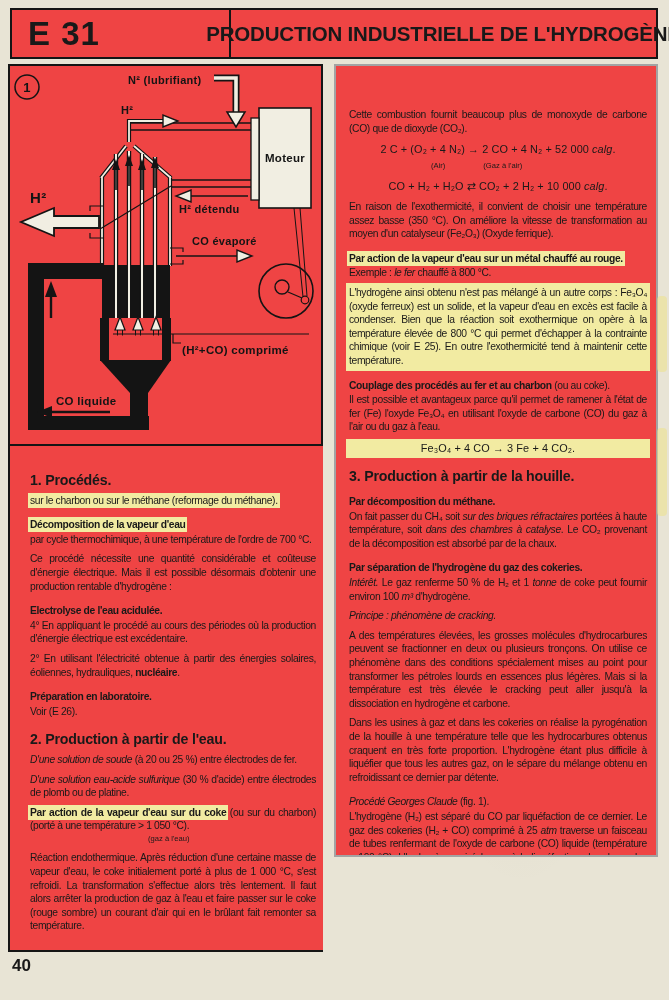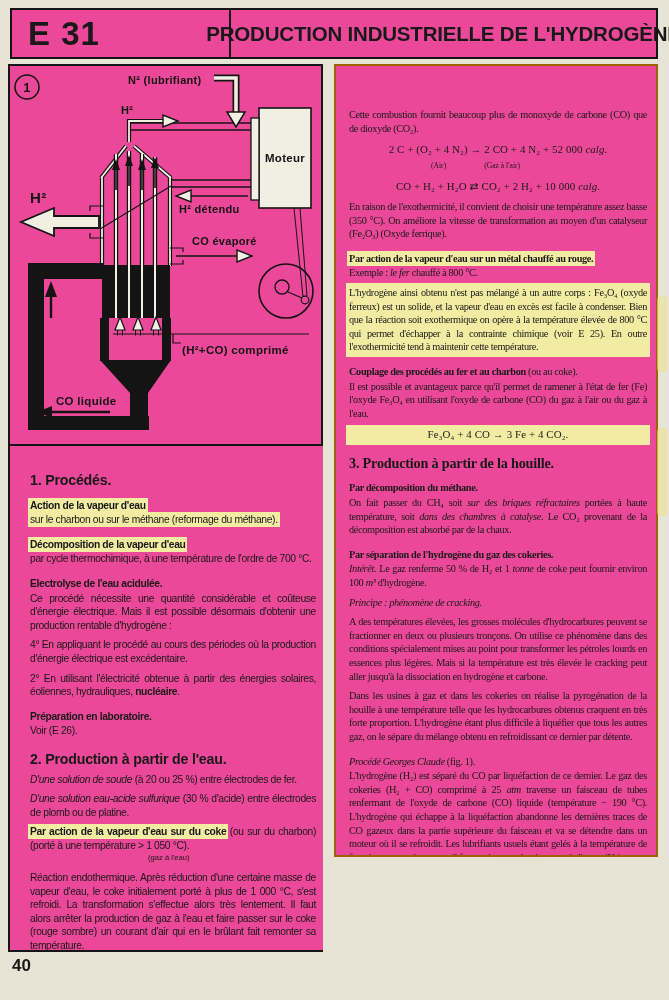--- a/index.html
+++ b/index.html
@@ -4,31 +4,31 @@
 <style>
   html,body{margin:0;padding:0;}
   body{
     position:relative;width:669px;height:1000px;overflow:hidden;
     background:
       radial-gradient(closest-side at 22% 28%, rgba(255,255,255,.16), transparent 72%),
       radial-gradient(closest-side at 78% 62%, rgba(120,108,78,.08), transparent 70%),
       #e8e4d5;
     font-family:"Liberation Sans","DejaVu Sans",sans-serif;color:#191919;
   }
-  .box{position:absolute;box-sizing:border-box;background:#ec4899;}
+  .box{position:absolute;box-sizing:border-box;background:#ef4444;}
   #hdr-code{left:10px;top:8px;width:221px;height:51px;border:2.5px solid #151515;border-right:none;
     display:flex;align-items:center;padding-left:16px;font-weight:bold;font-size:33px;letter-spacing:1px;}
   #hdr-title{left:229px;top:8px;width:429px;height:51px;border:2.5px solid #151515;
     display:flex;align-items:center;justify-content:center;font-weight:bold;font-size:20.5px;
     letter-spacing:-0.2px;white-space:nowrap;}
   #fig-box{left:8px;top:64px;width:315px;height:382px;border:2px solid #151515;}
   #left-text{left:8px;top:446px;width:315px;height:506px;border-left:2px solid #151515;
     border-bottom:2px solid #151515;padding:28px 7px 0 20px;overflow:hidden;}
-  #right-box{left:334px;top:64px;width:324px;height:793px;border:2px solid #a16207;
-    padding:42px 9px 0 13px;overflow:hidden;font-family:Liberation Serif, serif;}
+  #right-box{left:334px;top:64px;width:324px;height:793px;border:2px solid #a3a3a3;
+    padding:42px 9px 0 13px;overflow:hidden;}
   #page-num{position:absolute;left:12px;top:956px;font-size:17px;font-weight:bold;}
   .smudge{position:absolute;background:#ece289;opacity:.55;border-radius:4px;}
 
   
   .blk{font-size:10.3px;line-height:13.6px;letter-spacing:-0.35px;margin-top:6px;}
   .blk:first-child{margin-top:0;}
   .blk-section{font-size:14.2px;font-weight:bold;letter-spacing:-0.2px;margin:15px 0 5px;}
   .blk-h{margin-top:11px;}
   .blk-h + .blk-p{margin-top:1px;}
   .blk-p{text-align:justify;}
@@ -158,26 +158,25 @@
     <text x="20" y="137" class="figlab" style="font-size:15px">H²</text>
     <text x="169" y="147" class="figlab">H² détendu</text>
     <text x="182" y="179" class="figlab">CO évaporé</text>
     <text x="172" y="288" class="figlab" style="font-size:11.5px">(H²+CO) comprimé</text>
     <text x="46" y="339" class="figlab" style="font-size:11.5px">CO liquide</text>
   </svg>
 </div>
 
 <div class="box" id="left-text">
     <div class="blk blk-section"><span>1.  Procédés.</span></div>
-    <div class="blk blk-h"><span class="b hl">Action de la vapeur d'eau</span></div>
     <div class="blk blk-p"><span class="hl">sur le charbon ou sur le méthane (reformage du méthane).</span></div>
     <div class="blk blk-h"><span class="b hl">Décomposition de la vapeur d'eau</span></div>
     <div class="blk blk-p"><span>par cycle thermochimique, à une température de l'ordre de 700 °C.</span></div>
+    <div class="blk blk-p"><span>Ce procédé nécessite une quantité considérable et coûteuse d'énergie électrique. Mais il est possible désormais d'obtenir une production rentable d'hydrogène :</span></div>
     <div class="blk blk-h"><span class="b">Electrolyse de l'eau acidulée.</span></div>
-    <div class="blk blk-p"><span>Ce procédé nécessite une quantité considérable et coûteuse d'énergie électrique. Mais il est possible désormais d'obtenir une production rentable d'hydrogène :</span></div>
     <div class="blk blk-p"><span>4°  En appliquant le procédé au cours des périodes où la production d'énergie électrique est excédentaire.</span></div>
     <div class="blk blk-p"><span>2°  En utilisant l'électricité obtenue à partir des énergies solaires, éoliennes, hydrauliques, </span><span class="b">nucléaire</span><span>.</span></div>
     <div class="blk blk-h"><span class="b">Préparation en laboratoire.</span></div>
     <div class="blk blk-p"><span>Voir (E 26).</span></div>
     <div class="blk blk-section"><span>2.  Production à partir de l'eau.</span></div>
     <div class="blk blk-p"><span class="i">D'une solution de soude</span><span> (à 20 ou 25 %) entre électrodes de fer.</span></div>
     <div class="blk blk-p"><span class="i">D'une solution eau-acide sulfurique</span><span> (30 % d'acide) entre électrodes de plomb ou de platine.</span></div>
     <div class="blk blk-p"><span class="b hl">Par action de la vapeur d'eau sur du coke</span><span> (ou sur du charbon) (porté à une température &gt; 1 050 °C).</span></div>
     <div class="blk blk-eqnote"><span>(gaz à l'eau)</span></div>
     <div class="blk blk-p"><span>Réaction endothermique. Après réduction d'une certaine masse de vapeur d'eau, le coke initialement porté à plus de 1 000 °C, s'est refroidi. La transformation s'effectue alors très lentement. Il faut alors arrêter la production de gaz à l'eau et faire passer sur le coke (rouge sombre) un courant d'air qui en le brûlant fait remonter sa température.</span></div>

